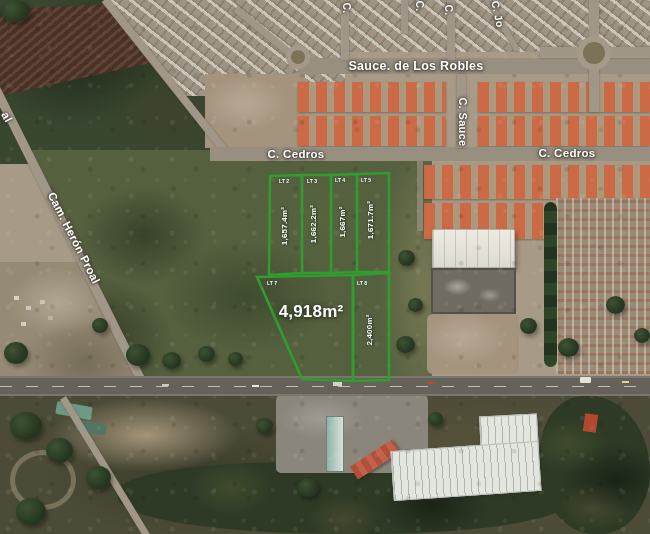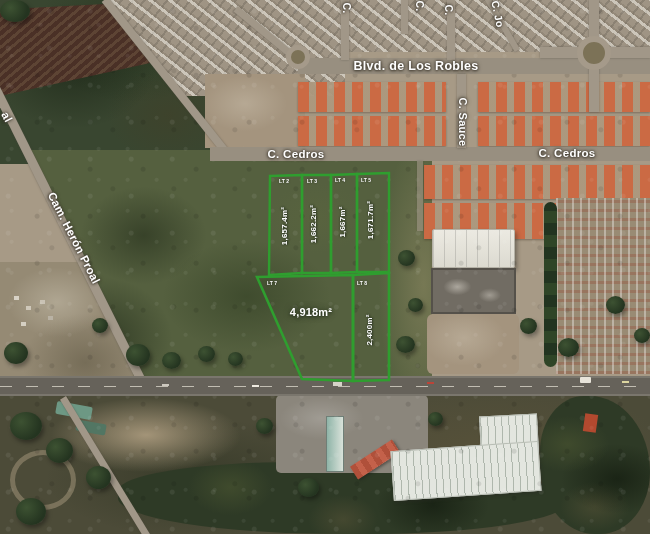--- a/index.html
+++ b/index.html
@@ -100,21 +100,21 @@
   
   .lbl { position:absolute; color:#fff; font-weight:700; white-space:nowrap;
       text-shadow:0 0 2px rgba(62,56,45,.95), 0 0 4px rgba(62,56,45,.8), 0 1px 3px rgba(62,56,45,.9);
       transform:translate(-50%,-50%); letter-spacing:.3px; }
   .lt-id { position:absolute; color:#fff; font-weight:600; font-size:6px; white-space:nowrap;
       transform:translate(-50%,-50%) scale(.85);
       text-shadow:0 0 2px rgba(30,40,25,.9); }
   .area-rot { position:absolute; color:#fff; font-weight:600; font-size:8px; white-space:nowrap;
       transform:translate(-50%,-50%) rotate(-90deg); letter-spacing:.2px;
       text-shadow:0 0 2px rgba(30,40,25,.95), 0 1px 2px rgba(30,40,25,.8); }
-  .area-big { position:absolute; color:#fff; font-weight:700; font-size:11px; white-space:nowrap;
+  .area-big { position:absolute; color:#fff; font-weight:700; font-size:17px; white-space:nowrap;
       transform:translate(-50%,-50%); letter-spacing:.2px;
       text-shadow:0 1px 3px rgba(35,45,30,.95), 0 0 6px rgba(35,45,30,.7); }
 
   svg.overlay { position:absolute; left:0; top:0; }
 </style>
 </head>
 <body>
 
 <div id="map">
 
@@ -216,21 +216,21 @@
   <div class="lt-id" style="left:272px;top:283px;">LT 7</div>
   <div class="lt-id" style="left:362px;top:283px;">LT 8</div>
 
   <div class="area-rot" style="left:284px;top:226px;">1,657.4m²</div>
   <div class="area-rot" style="left:313px;top:224px;">1,662.2m²</div>
   <div class="area-rot" style="left:342px;top:222px;">1,667m²</div>
   <div class="area-rot" style="left:370px;top:220px;">1,671.7m²</div>
   <div class="area-big" style="left:311px;top:312px;">4,918m²</div>
   <div class="area-rot" style="left:369px;top:330px;">2,400m²</div>
 
-  <div class="lbl" style="left:416px;top:66px;font-size:12.5px;">Blvd. de Los Robles</div>
+  <div class="lbl" style="left:416px;top:66px;font-size:12.5px;">Sauce. de Los Robles</div>
   <div class="lbl" style="left:296px;top:154px;font-size:11.5px;">C. Cedros</div>
   <div class="lbl" style="left:567px;top:153px;font-size:11.5px;">C. Cedros</div>
   <div class="lbl" style="left:463px;top:122px;font-size:11px;transform:translate(-50%,-50%) rotate(90deg);">C. Sauce</div>
   <div class="lbl" style="left:74px;top:238px;font-size:11.5px;transform:translate(-50%,-50%) rotate(63deg);">Cam. Herón Proal</div>
   <div class="lbl" style="left:7px;top:117px;font-size:11.5px;transform:translate(-50%,-50%) rotate(63deg);">al</div>
   <div class="lbl" style="left:347px;top:8px;font-size:10.5px;transform:translate(-50%,-50%) rotate(90deg);">C.</div>
   <div class="lbl" style="left:420px;top:6px;font-size:10.5px;transform:translate(-50%,-50%) rotate(90deg);">C.</div>
   <div class="lbl" style="left:449px;top:10px;font-size:10.5px;transform:translate(-50%,-50%) rotate(90deg);">C.</div>
   <div class="lbl" style="left:498px;top:14px;font-size:10.5px;transform:translate(-50%,-50%) rotate(78deg);">C. Jo</div>
 

